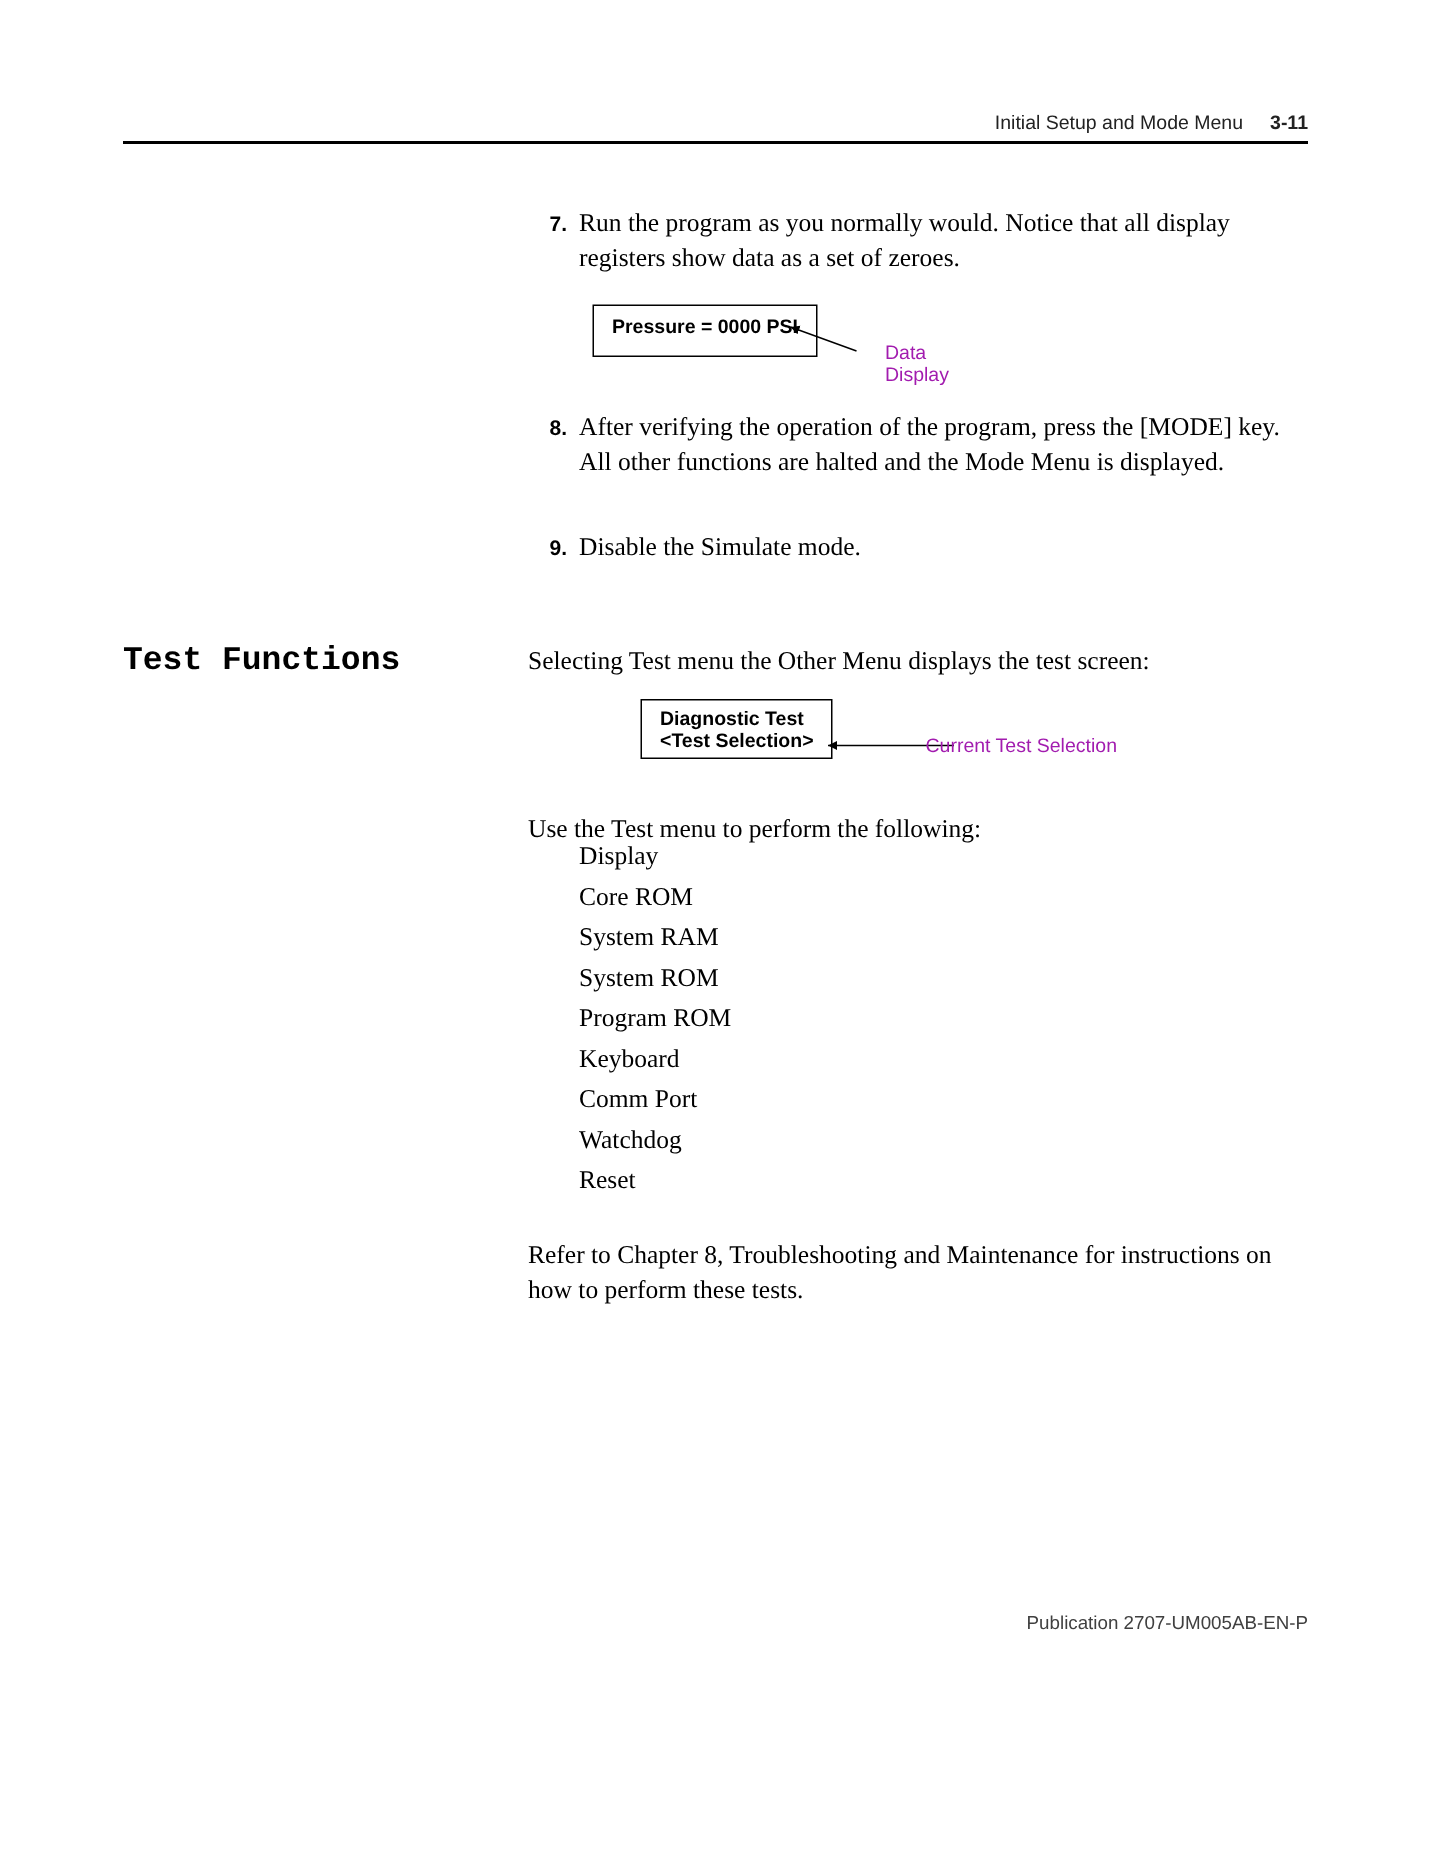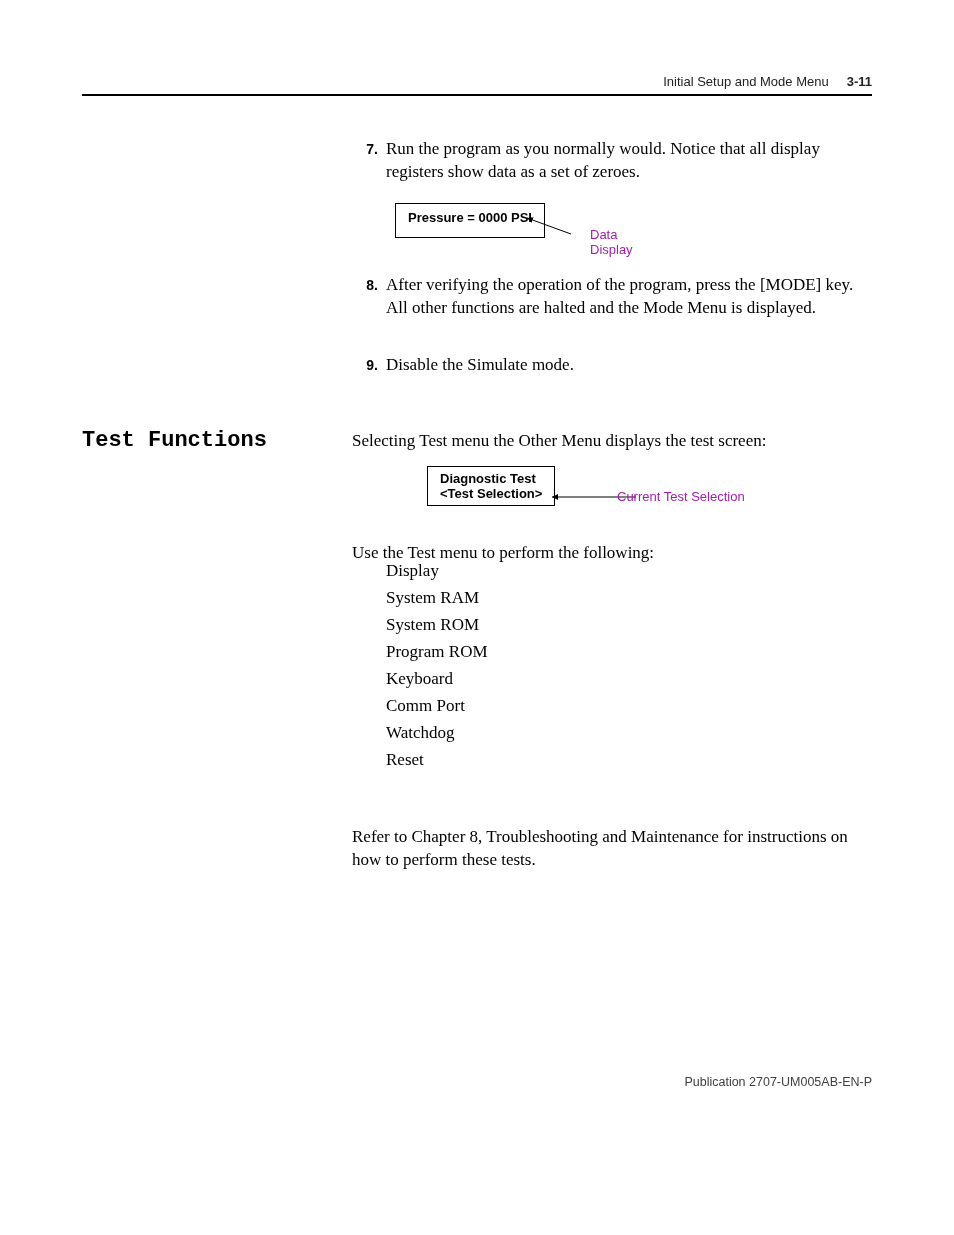--- a/index.html
+++ b/index.html
@@ -179,20 +179,21 @@
     <span class="callout-text" style="position:absolute; left:222px; top:23px; white-space:nowrap;">Current Test Selection</span>
   </div>
 
   <div class="body-col" style="top:542px;">
     <div>Use the Test menu to perform the following:</div>
   </div>
 
   <div class="body-col" style="top:560px;">
     <div class="indent-list">
       <div>Display</div>
+      <div>Core ROM</div>
       <div>System RAM</div>
       <div>System ROM</div>
       <div>Program ROM</div>
       <div>Keyboard</div>
       <div>Comm Port</div>
       <div>Watchdog</div>
       <div>Reset</div>
     </div>
   </div>
 

